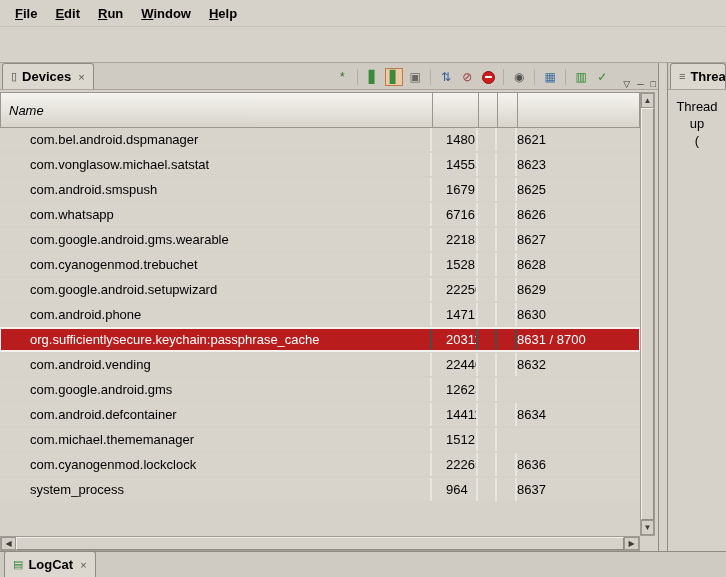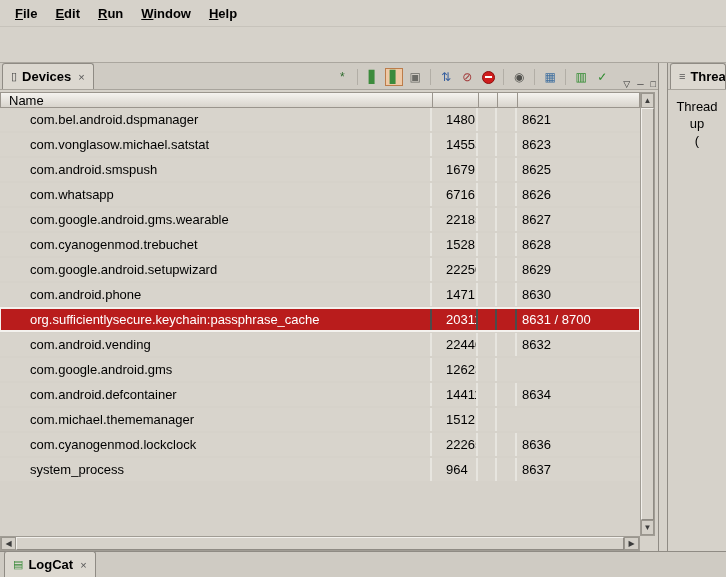--- a/index.html
+++ b/index.html
@@ -39,34 +39,34 @@
   .tsep { width:1px; height:16px; background:#b2aea6; margin:0 3px; }
   .stop-shape { width:13px; height:13px; border-radius:50%; background:#cf1d1d; border:1px solid #8d0d0d;
                 display:flex; align-items:center; justify-content:center; }
   .stop-bar { width:7px; height:2px; background:#fff; }
   .view-ctrls { display:flex; align-items:center; gap:7px; margin-left:8px; padding-right:2px; }
   .view-ctrls span { font-size:9px; color:#333; cursor:default; }
 
   
   .table-zone { flex:1; display:flex; padding-top:2px; }
   .table-area { width:640px; display:flex; flex-direction:column; }
-  .theader { display:grid; grid-template-columns:432px 46px 19px 20px 123px; height:16px;
-             background:linear-gradient(#f5f3ef,#d8d4cc); border:1px solid #9a958d; }
+  .theader { display:grid; grid-template-columns:432px 46px 19px 20px 123px; height:36px;
+             background:linear-gradient(#f5f3ef,#d8d4cc); border:1px solid #9a958d;font-style:italic; }
   .th { display:flex; align-items:center; padding-left:8px; border-right:1px solid #9a958d; overflow:hidden; }
   .th:last-child { border-right:none; }
   .tbody { height:400px; background:#d6d2ca; overflow:hidden; }
   .trow { display:grid; grid-template-columns:432px 46px 19px 20px 123px; height:23px; margin-bottom:2px;
           background:#d8d4cc; }
   .td { display:flex; align-items:center; white-space:nowrap; overflow:hidden;
         border-right:2px solid #e7e5df; }
   .td:last-child { border-right:none; }
   .td.c-name { padding-left:30px; }
   .td.c-pid  { padding-left:14px; }
   .td.c-n1, .td.c-n2 { }
-  .td.c-port { padding-left:5px; }
+  .td.c-port { }
   .trow.selected { background:#b91c1c; color:#fff; outline:2px solid #f4f2ee; outline-offset:-1px; position:relative; z-index:1; }
   .trow.selected .td { border-right-color:#4c4c4a; }
 
   
   .vscroll { width:15px; display:flex; flex-direction:column; background:#cbc7bf; border:1px solid #a09c94; }
   .sarrow { height:15px; width:100%; display:flex; align-items:center; justify-content:center;
             font-size:8px; color:#3c3c3c; background:#d4d0c8; border:1px solid #9a968e; }
   .vthumb { flex:1; background:#d6d2ca; border:1px solid #8f8b84; border-top-color:#f2f0ec; border-left-color:#f2f0ec; }
   .hrow { display:flex; height:15px; }
   .hscroll { width:640px; display:flex; background:#cbc7bf; border:1px solid #a09c94; }

